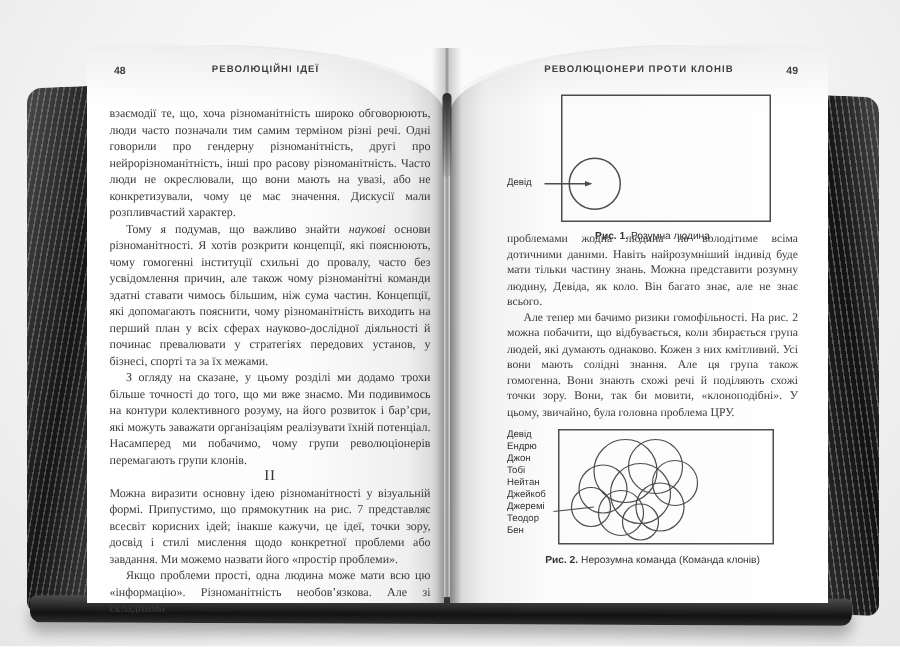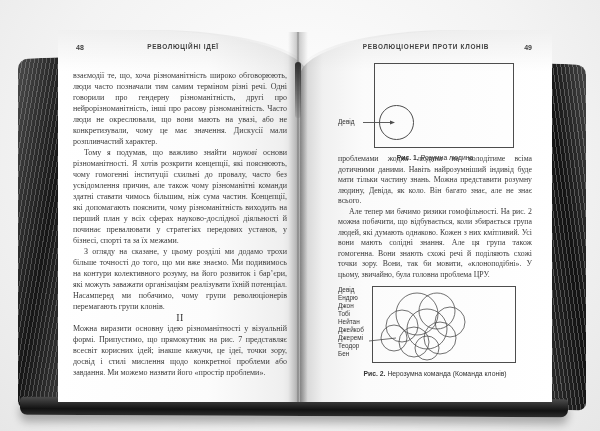--- a/index.html
+++ b/index.html
@@ -18,21 +18,21 @@
       linear-gradient(82deg,#303030 0%,#121212 55%,#454545 100%);
     transform:skewY(2.2deg);border-radius:2px 10px 8px 2px;}
   .edge-bottom{position:absolute;left:20px;top:398px;width:548px;height:18px;z-index:1;
     background:linear-gradient(180deg,#4c4c4c 0%,#121212 65%,#2c2c2c 100%);
     transform:rotate(0.25deg);border-radius:4px 4px 7px 7px;
     box-shadow:0 7px 9px rgba(0,0,0,.28);}
   
   .page{position:absolute;top:30px;height:372px;z-index:2;}
   .page-left{left:58px;width:238px;
     border-top-right-radius:170px 46px;
-    background:linear-gradient(90deg,#ffffff 0%,#fcfcfc 60%,#efefef 90%,#d6d6d6 98%,#b5b5b5 100%);padding-left:12px;}
+    background:linear-gradient(90deg,#ffffff 0%,#fcfcfc 60%,#efefef 90%,#d6d6d6 98%,#b5b5b5 100%);}
   .page-right{left:300px;width:252px;
     border-top-left-radius:170px 46px;
     background:linear-gradient(90deg,#9f9f9f 0%,#d9d9d9 3%,#f0f0f0 9%,#fbfbfb 25%,#ffffff 100%);}
   .page::before{content:"";position:absolute;left:0;right:0;top:0;height:42px;pointer-events:none;
     border-radius:inherit;background:linear-gradient(180deg,rgba(0,0,0,.06),rgba(0,0,0,0));}
   .gutter{position:absolute;left:288px;top:32px;width:20px;height:370px;z-index:3;pointer-events:none;
     background:linear-gradient(90deg,rgba(0,0,0,0) 0%,rgba(0,0,0,.18) 42%,rgba(40,40,40,.5) 50%,rgba(0,0,0,.18) 58%,rgba(0,0,0,0) 100%);}
   .spine-notch{position:absolute;left:295px;top:62px;width:6px;height:56px;z-index:3;pointer-events:none;
     background:linear-gradient(180deg,#2d2d2d,rgba(120,120,120,.25));border-radius:3px;filter:blur(.4px);}
   
@@ -79,20 +79,21 @@
 
   <div class="page page-left">
     <div class="pagenum pagenum-left">48</div>
     <div class="running-head">РЕВОЛЮЦІЙНІ ІДЕЇ</div>
     <div class="body body-left">
       <p>взаємодії те, що, хоча різноманітність широко обговорюють, люди часто позначали тим самим терміном різні речі. Одні говорили про гендерну різноманітність, другі про нейрорізноманітність, інші про расову різноманітність. Часто люди не окреслювали, що вони мають на увазі, або не конкретизували, чому це має значення. Дискусії мали розпливчастий характер.</p>
       <p class="indent"><span>Тому я подумав, що важливо знайти </span><i>наукові</i><span> основи різноманітності. Я хотів розкрити концепції, які пояснюють, чому гомогенні інституції схильні до провалу, часто без усвідомлення причин, але також чому різноманітні команди здатні ставати чимось більшим, ніж сума частин. Концепції, які допомагають пояснити, чому різноманітність виходить на перший план у всіх сферах науково-дослідної діяльності й починає превалювати у стратегіях передових установ, у бізнесі, спорті та за їх межами.</span></p>
       <p class="indent">З огляду на сказане, у цьому розділі ми додамо трохи більше точності до того, що ми вже знаємо. Ми подивимось на контури колективного розуму, на його розвиток і бар’єри, які можуть заважати організаціям реалізувати їхній потенціал. Насамперед ми побачимо, чому групи революціонерів перемагають групи клонів.</p>
       <p class="section-heading">II</p>
       <p>Можна виразити основну ідею різноманітності у візуальній формі. Припустимо, що прямокутник на рис. 7 представляє всесвіт корисних ідей; інакше кажучи, це ідеї, точки зору, досвід і стилі мислення щодо конкретної проблеми або завдання. Ми можемо назвати його «простір проблеми».</p>
+      <p class="indent">Якщо проблеми прості, одна людина може мати всю цю «інформацію». Різноманітність необов’язкова. Але зі складними</p>
     </div>
   </div>
 
   <div class="page page-right">
     <div class="pagenum pagenum-right">49</div>
     <div class="running-head">РЕВОЛЮЦІОНЕРИ ПРОТИ КЛОНІВ</div>
 
     <div class="figure fig1">
       <div class="fig-rect"></div>
       <div class="fig-circle"></div>

